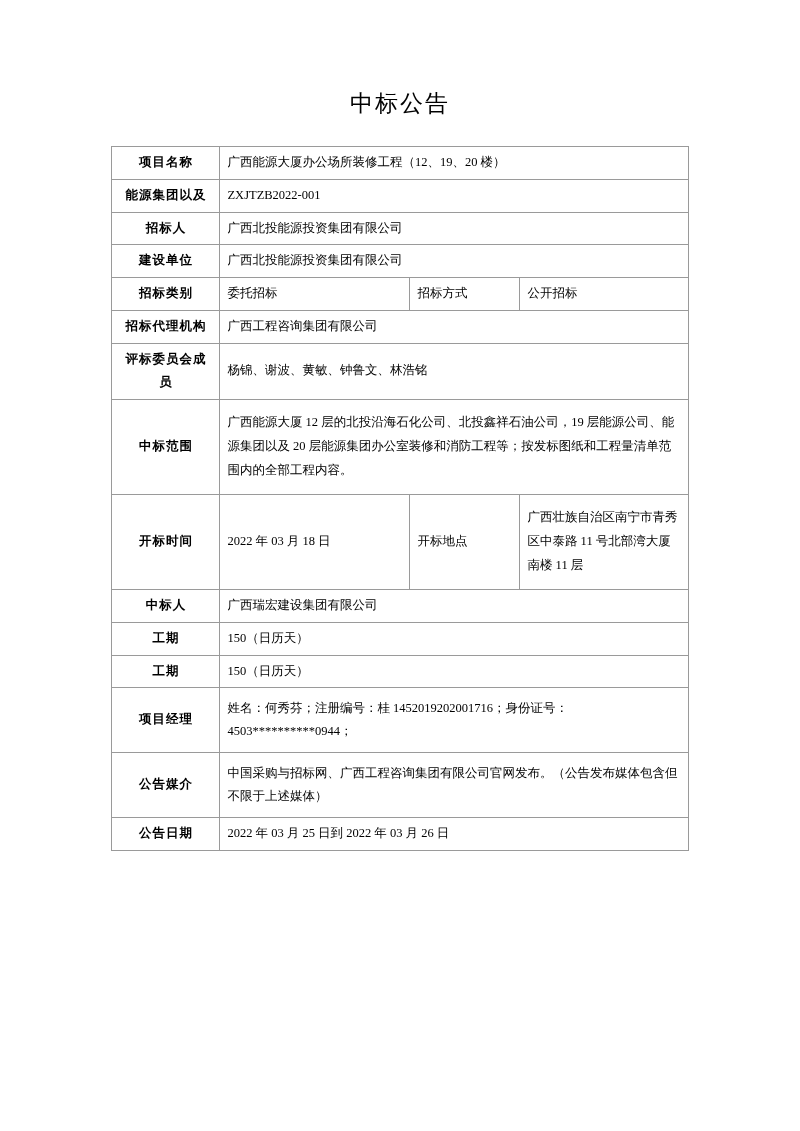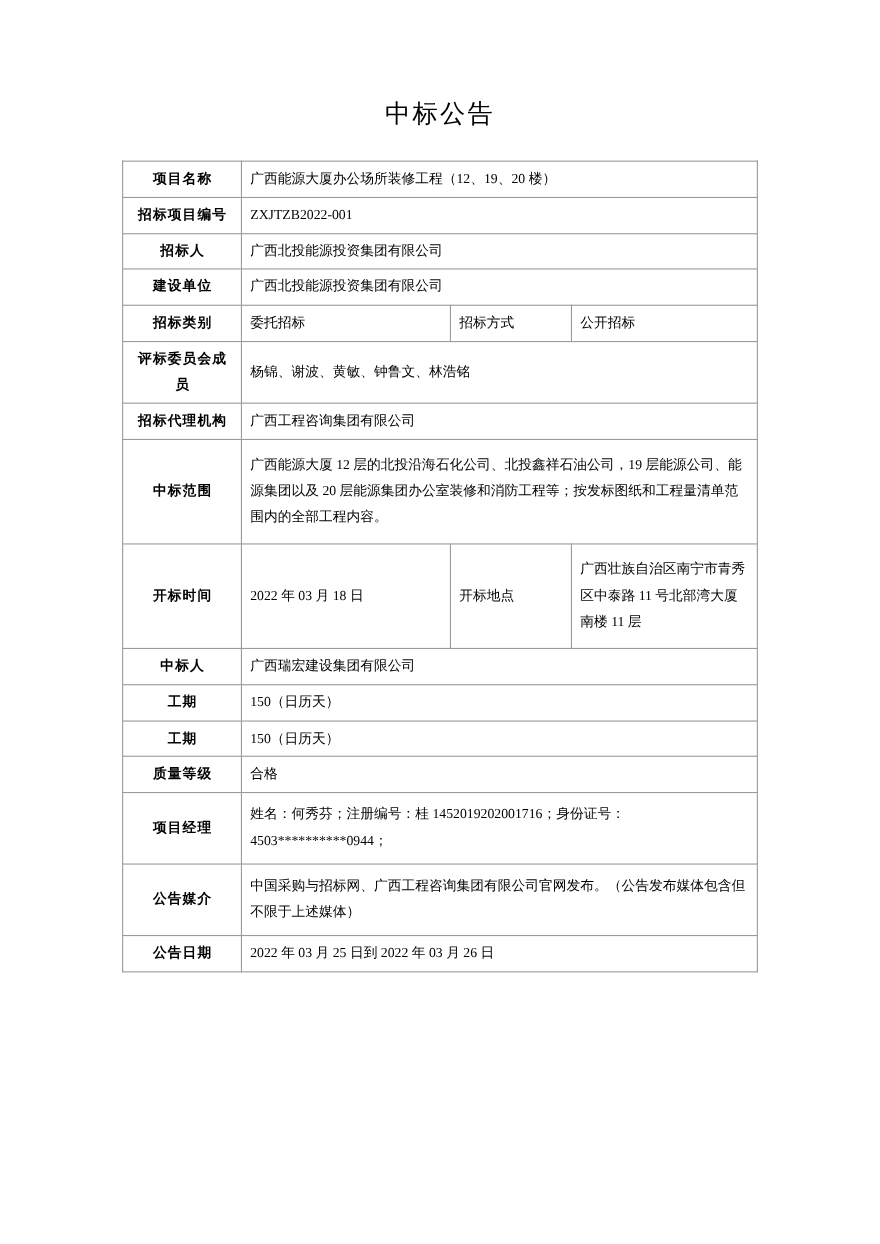--- a/index.html
+++ b/index.html
@@ -76,21 +76,21 @@
       <col style="width:110px">
       <col style="width:168px">
     </colgroup>
     <tbody>
       <tr>
         <td class="label">项目名称</td>
         <td class="value" colspan="3">广西能源大厦办公场所装修工程（12、19、20 楼）</td>
       </tr>
 
       <tr>
-        <td class="label">招标项目编号</td>
+        <td class="label">能源集团以及</td>
         <td class="value" colspan="3">ZXJTZB2022-001</td>
       </tr>
 
       <tr>
         <td class="label">招标人</td>
         <td class="value" colspan="3">广西北投能源投资集团有限公司</td>
       </tr>
 
       <tr>
         <td class="label">建设单位</td>
@@ -98,27 +98,27 @@
       </tr>
 
       <tr>
         <td class="label">招标类别</td>
         <td class="center">委托招标</td>
         <td class="center">招标方式</td>
         <td class="center">公开招标</td>
       </tr>
 
       <tr>
-        <td class="label">评标委员会成员</td>
-        <td class="value" colspan="3">杨锦、谢波、黄敏、钟鲁文、林浩铭</td>
+        <td class="label">招标代理机构</td>
+        <td class="value" colspan="3">广西工程咨询集团有限公司</td>
       </tr>
 
       <tr>
-        <td class="label">招标代理机构</td>
-        <td class="value" colspan="3">广西工程咨询集团有限公司</td>
+        <td class="label">评标委员会成员</td>
+        <td class="value" colspan="3">杨锦、谢波、黄敏、钟鲁文、林浩铭</td>
       </tr>
 
       <tr>
         <td class="label">中标范围</td>
         <td class="value cell-multiline" colspan="3" style="height:86px">广西能源大厦 12 层的北投沿海石化公司、北投鑫祥石油公司，19 层能源公司、能源集团以及 20 层能源集团办公室装修和消防工程等；按发标图纸和工程量清单范围内的全部工程内容。</td>
       </tr>
 
       <tr>
         <td class="label">开标时间</td>
         <td class="center">2022 年 03 月 18 日</td>
@@ -135,24 +135,20 @@
       <tr>
         <td class="label">工期</td>
         <td class="value" colspan="3">150（日历天）</td>
       </tr>
 
       <tr>
         <td class="label">工期</td>
         <td class="value" colspan="3">150（日历天）</td>
       </tr>
 
-      <tr>
-        <td class="label">质量等级</td>
-        <td class="value" colspan="3">合格</td>
-      </tr>
 
       <tr>
         <td class="label">项目经理</td>
         <td class="value cell-multiline" colspan="3" style="height:56px">姓名：何秀芬；注册编号：桂 1452019202001716；身份证号：4503**********0944；</td>
       </tr>
 
       <tr>
         <td class="label">公告媒介</td>
         <td class="value cell-multiline" colspan="3" style="height:56px">中国采购与招标网、广西工程咨询集团有限公司官网发布。（公告发布媒体包含但不限于上述媒体）</td>
       </tr>

